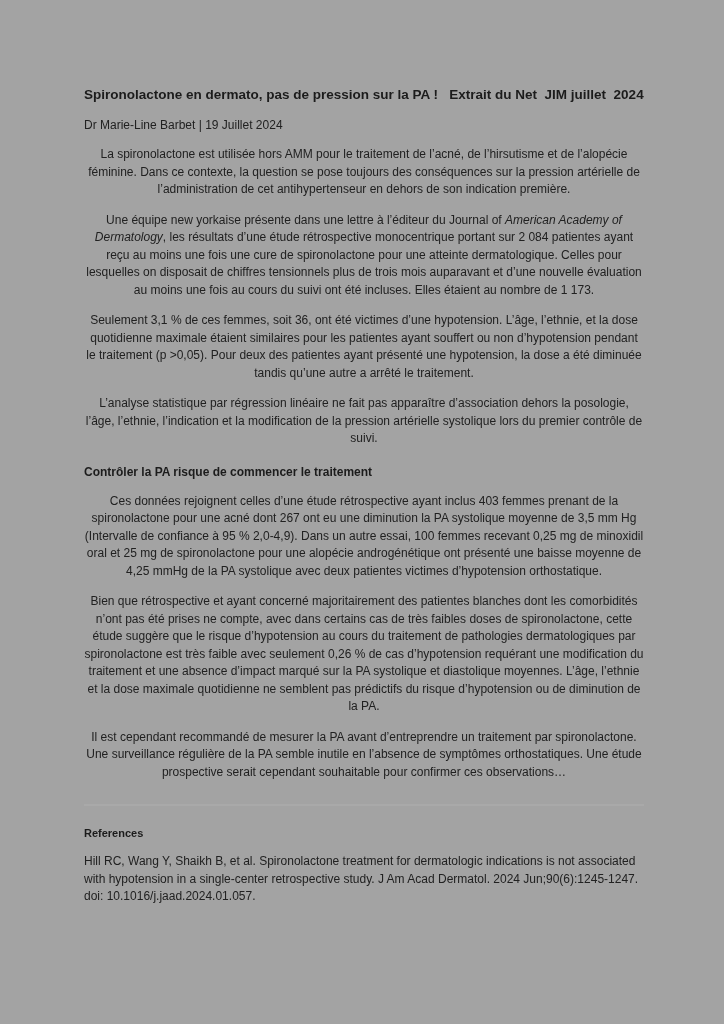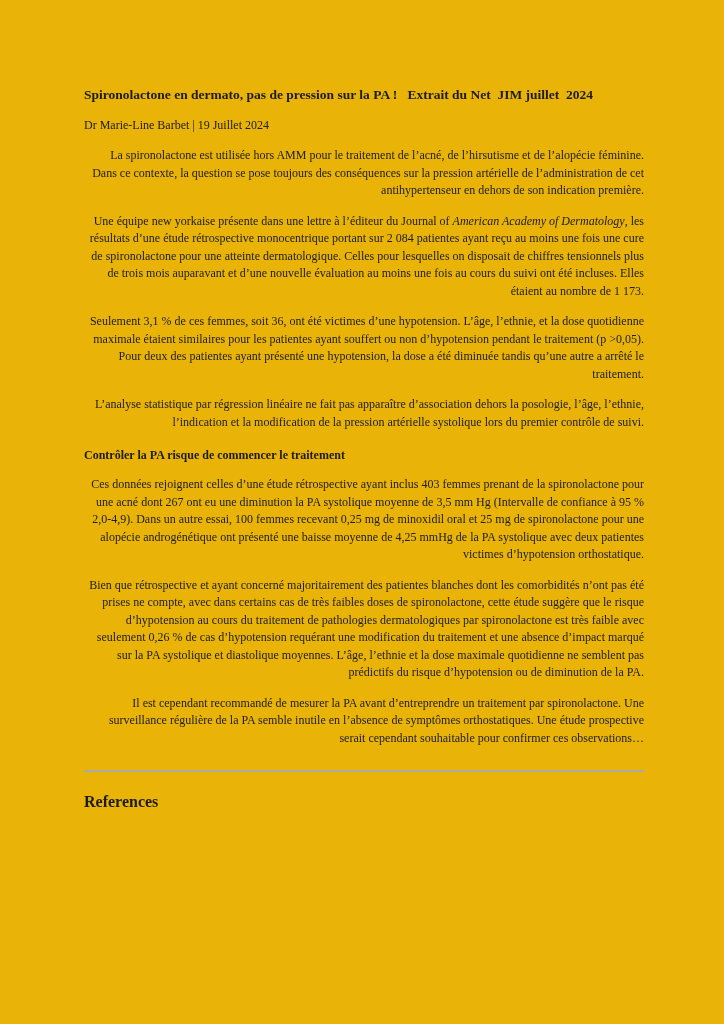--- a/index.html
+++ b/index.html
@@ -12,61 +12,60 @@
     height: 1024px;
     overflow: hidden;
     font-family: "Liberation Sans", sans-serif;
     color: #212121;
   }
   .page {
     box-sizing: border-box;
     width: 724px;
     height: 1024px;
     padding: 86px 80px 40px 84px;
-    background: #eab308;
-    font-family: Liberation Serif, serif;
+    background: #a3a3a3;
   }
   .doc-title {
     font-size: 13.5px;
     font-weight: bold;
     color: #1c1c1c;
     margin: 0 0 15px 0;
     white-space: pre-wrap;
     line-height: 17px;
   }
   .byline {
     font-size: 12px;
     margin: 15px 0 14px 0;
     color: #212121;
   }
   .para {
     font-size: 12px;
     line-height: 17.5px;
     margin: 0 0 13px 0;
     color: #212121;
-    text-align: right;
+    text-align: center;
   }
   .para em {
     font-style: italic;
   }
   .section-heading {
     font-size: 12px;
     font-weight: bold;
     color: #1c1c1c;
     margin: 16px 0 13px 0;
     line-height: 16px;
   }
   .divider {
     border: none;
     border-top: 2px solid #a9a9a9;
     margin: 23px 0 21px 0;
     width: 100%;
   }
   .references-heading {
-    font-size: 16px;
+    font-size: 11px;
     font-weight: bold;
     color: #1c1c1c;
     margin: 0 0 14px 0;
   }
   .reference {
     font-size: 12px;
     line-height: 17.5px;
     margin: 0;
     color: #212121;
   }
@@ -93,14 +92,15 @@
   <p class="para">Ces données rejoignent celles d’une étude rétrospective ayant inclus 403 femmes prenant de la spironolactone pour une acné dont 267 ont eu une diminution la PA systolique moyenne de 3,5 mm Hg (Intervalle de confiance à 95 % 2,0-4,9). Dans un autre essai, 100 femmes recevant 0,25 mg de minoxidil oral et 25 mg de spironolactone pour une alopécie androgénétique ont présenté une baisse moyenne de 4,25 mmHg de la PA systolique avec deux patientes victimes d’hypotension orthostatique.</p>
 
   <p class="para">Bien que rétrospective et ayant concerné majoritairement des patientes blanches dont les comorbidités n’ont pas été prises ne compte, avec dans certains cas de très faibles doses de spironolactone, cette étude suggère que le risque d’hypotension au cours du traitement de pathologies dermatologiques par spironolactone est très faible avec seulement 0,26 % de cas d’hypotension requérant une modification du traitement et une absence d’impact marqué sur la PA systolique et diastolique moyennes. L’âge, l’ethnie et la dose maximale quotidienne ne semblent pas prédictifs du risque d’hypotension ou de diminution de la PA.</p>
 
   <p class="para">Il est cependant recommandé de mesurer la PA avant d’entreprendre un traitement par spironolactone. Une surveillance régulière de la PA semble inutile en l’absence de symptômes orthostatiques. Une étude prospective serait cependant souhaitable pour confirmer ces observations…</p>
 
   <hr class="divider">
 
   <h2 class="references-heading">References</h2>
 
+  <p class="reference">Hill RC, Wang Y, Shaikh B, et al. Spironolactone treatment for dermatologic indications is not associated with hypotension in a single-center retrospective study. J Am Acad Dermatol. 2024 Jun;90(6):1245-1247. doi: 10.1016/j.jaad.2024.01.057.</p>
 
 </div>
 
 </body></html>

